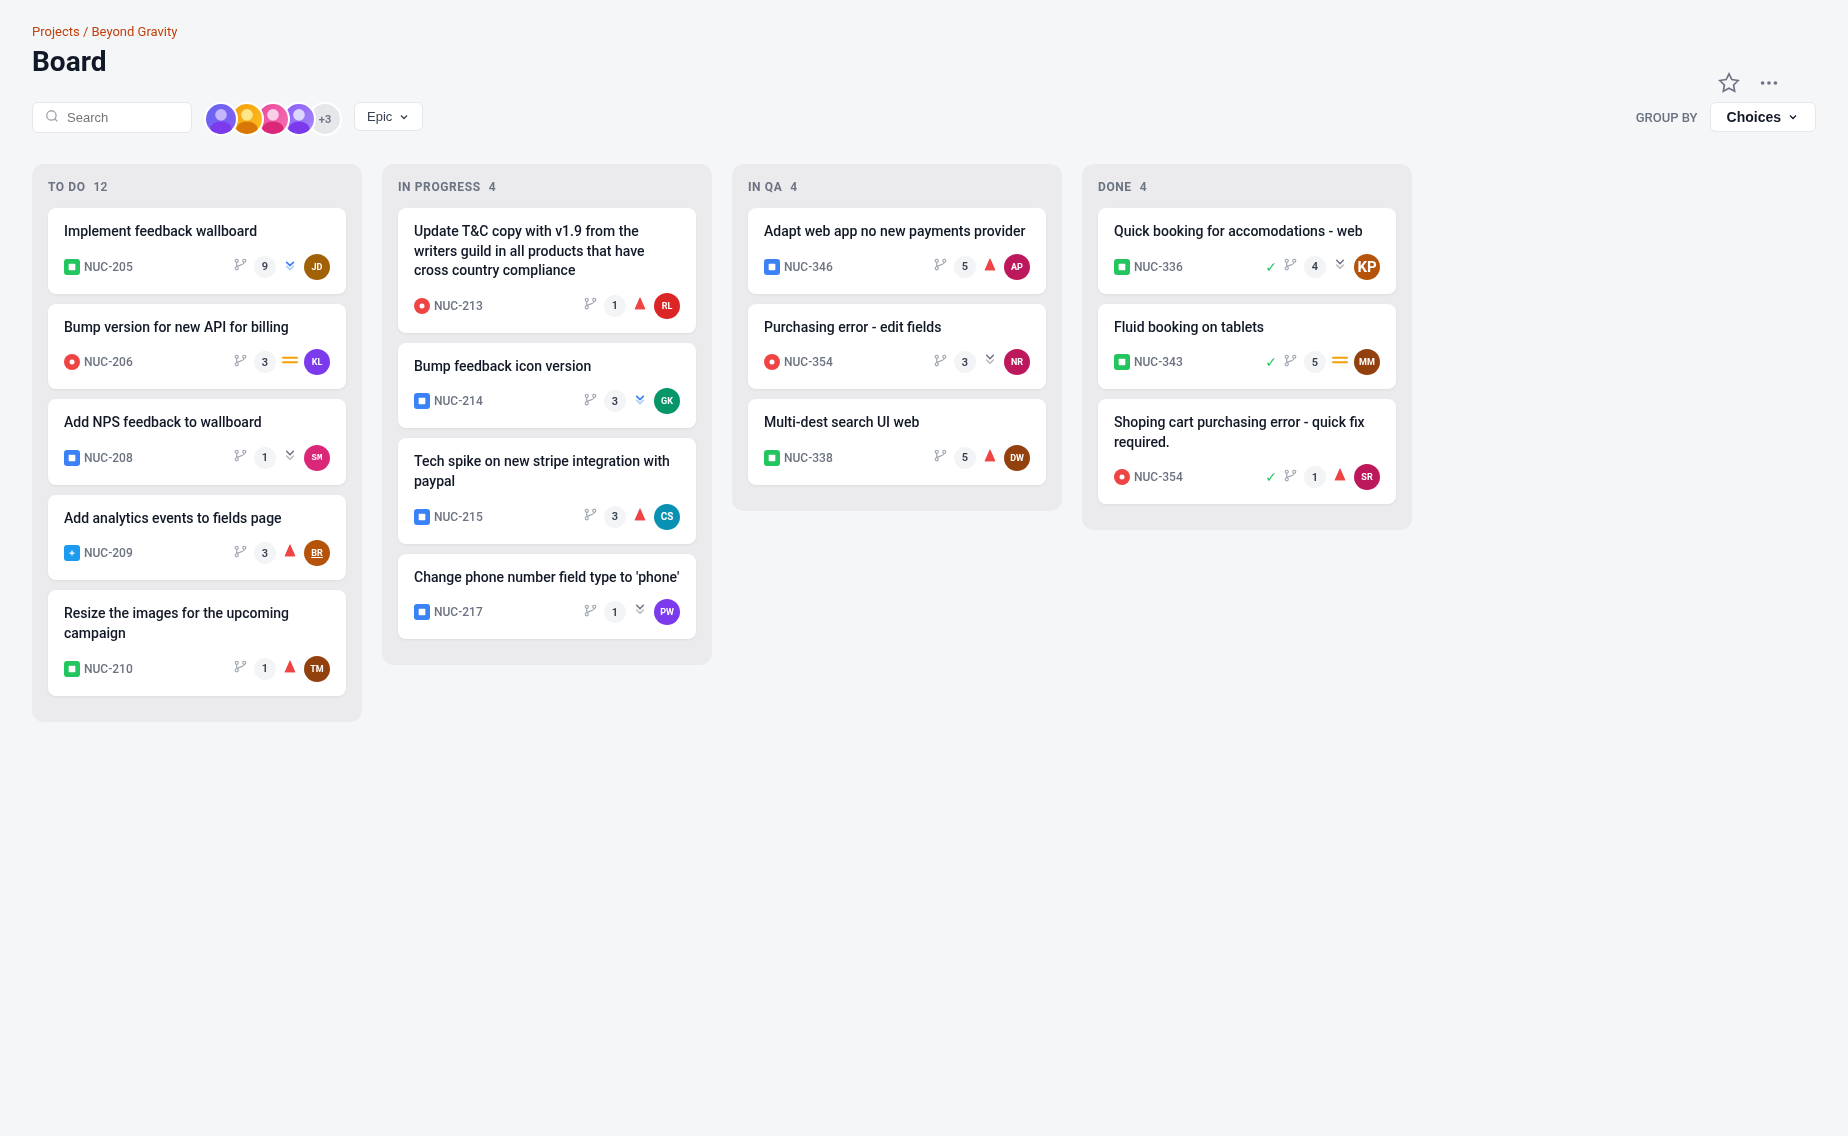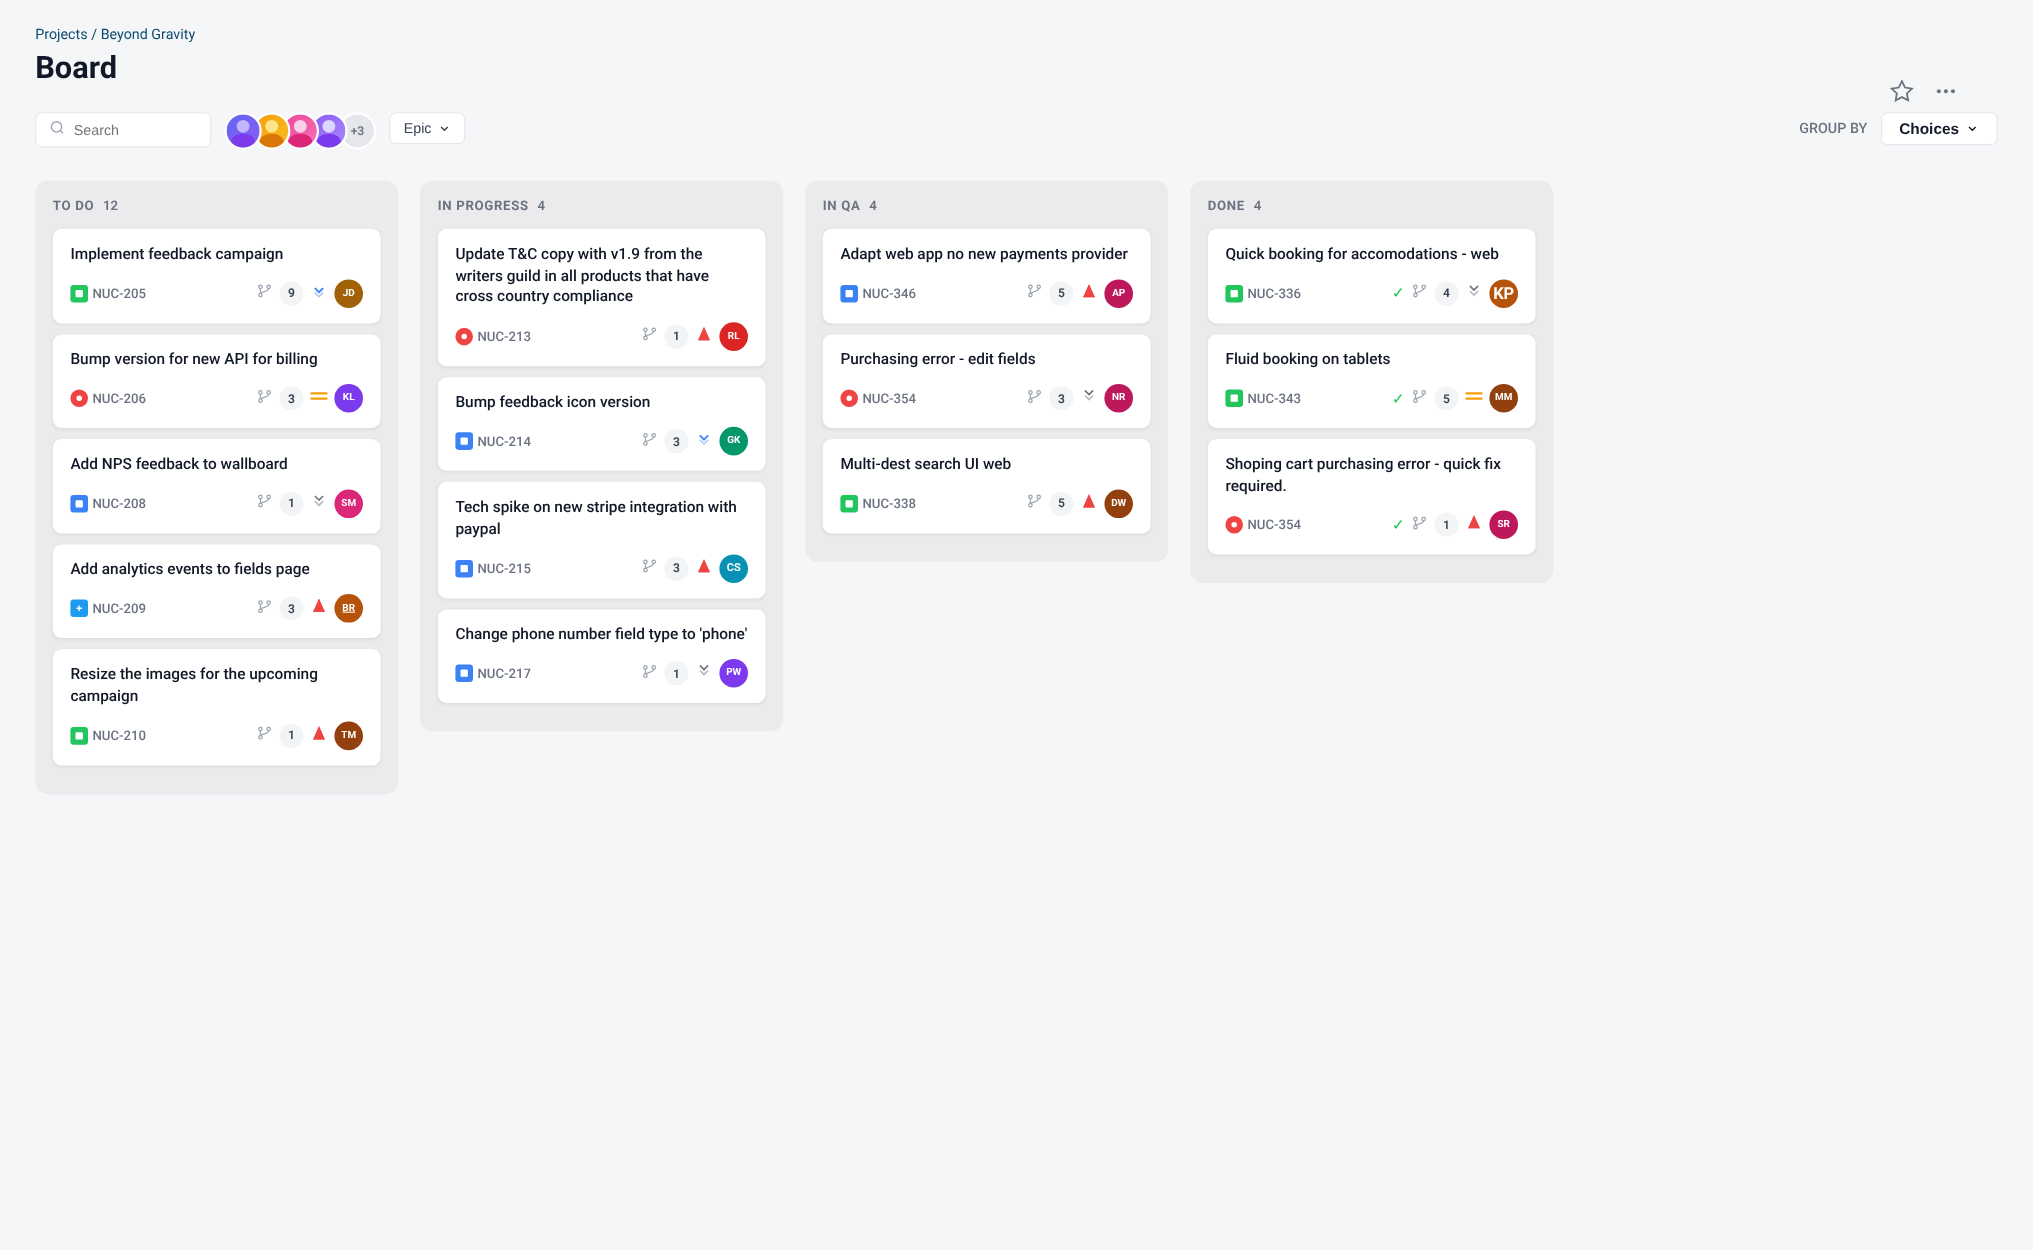--- a/index.html
+++ b/index.html
@@ -5,21 +5,21 @@
     * { box-sizing: border-box; margin: 0; padding: 0; }
     body {
       font-family: -apple-system, BlinkMacSystemFont, 'Segoe UI', Roboto, sans-serif;
       background: #f5f6f8;
       color: #1a1a2e;
       min-height: 1136px;
       padding: 24px 32px;
     }
     .breadcrumb {
       font-size: 13px;
-      color: #0c4a6e;
+      color: #c2410c;
       margin-bottom: 6px;
     }
     .page-title {
       font-size: 28px;
       font-weight: 700;
       color: #111827;
       margin-bottom: 24px;
     }
     .toolbar {
       display: flex;
@@ -287,21 +287,21 @@
 </div>
 
 <div class="board" id="board-container">
     <div class="column">
     <div class="column-header">
       <span class="column-title">TO DO</span>
       <span class="column-count">12</span>
     </div>
 
     <div class="card">
-      <div class="card-title">Implement feedback campaign</div>
+      <div class="card-title">Implement feedback wallboard</div>
       <div class="card-footer">
         <div class="card-id">
           <span class="type-story" style="flex-shrink:0;">
               <svg width="10" height="10" viewBox="0 0 12 12" fill="none">
                 <path d="M9 2H3a1 1 0 00-1 1v6a1 1 0 001 1h6a1 1 0 001-1V3a1 1 0 00-1-1z" fill="white"></path>
               </svg>
             </span>
           <span style="color:#6b7280;font-size:12px;">NUC-205</span>
         </div>
         <div class="card-meta">
@@ -371,21 +371,21 @@
                 <circle cx="6" cy="18" r="2.5"></circle>
                 <circle cx="18" cy="6" r="2.5"></circle>
                 <line x1="6" y1="8.5" x2="6" y2="15.5"></line>
                 <path d="M18 8.5 C18 13 6 14 6 15.5" stroke="#9ca3af" stroke-width="1.8"></path>
               </svg></span>
           <span class="meta-count">1</span>
           <span><svg width="16" height="16" viewBox="0 0 24 24" fill="none">
                 <polyline points="7 5 12 10 17 5" stroke="#6b7280" stroke-width="2.2" stroke-linecap="round"></polyline>
                 <polyline points="7 12 12 17 17 12" stroke="#6b7280" stroke-width="2.2" stroke-linecap="round" opacity="0.5"></polyline>
               </svg></span>
-          <div style="width:26px;height:26px;border-radius:50%;background:#db2777;display:flex;align-items:center;justify-content:center;font-size:9px;font-weight:700;color:white;flex-shrink:0;">SM</div>
+          <div style="width:26px;height:26px;border-radius:50%;background:#db2777;display:flex;align-items:center;justify-content:center;font-size:9px;font-weight:700;color:white;flex-shrink:0;font-family:Liberation Mono, monospace;">SM</div>
         </div>
       </div>
     </div>
 
     <div class="card">
       <div class="card-title">Add analytics events to fields page</div>
       <div class="card-footer">
         <div class="card-id">
           <span class="type-subtask" style="flex-shrink:0;background:#1d9bf0;">
               <svg width="10" height="10" viewBox="0 0 12 12" fill="none">

